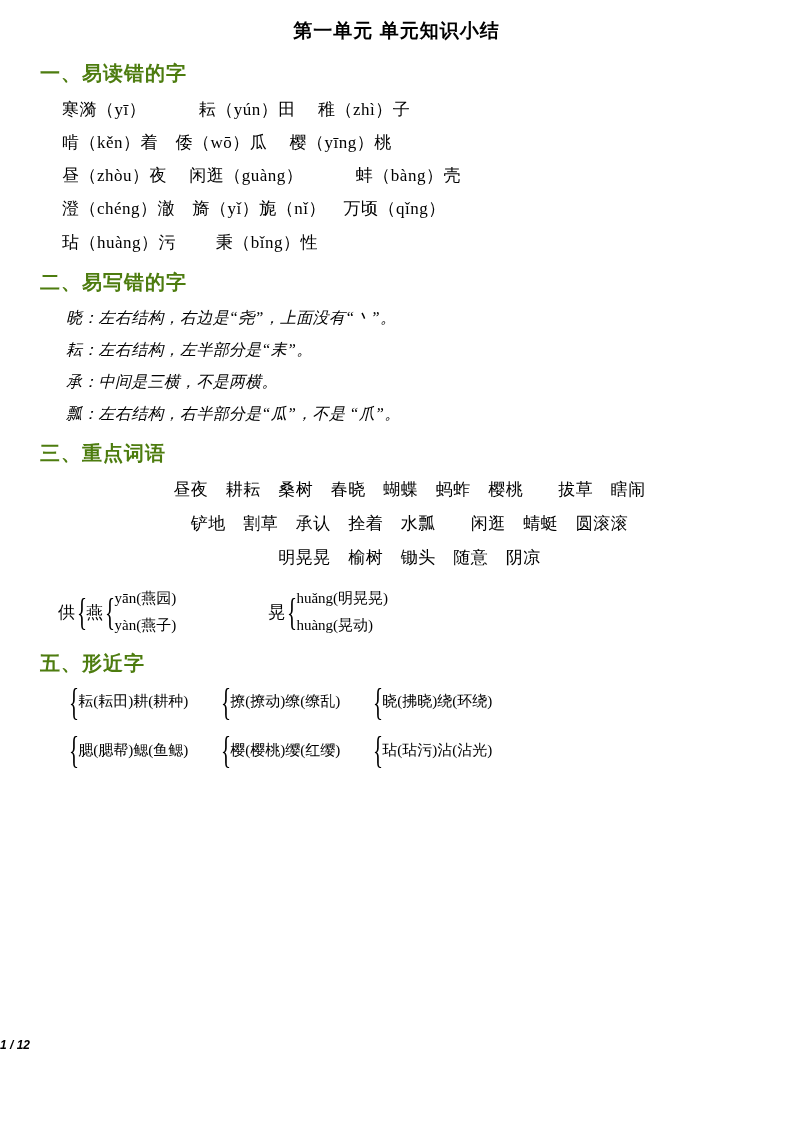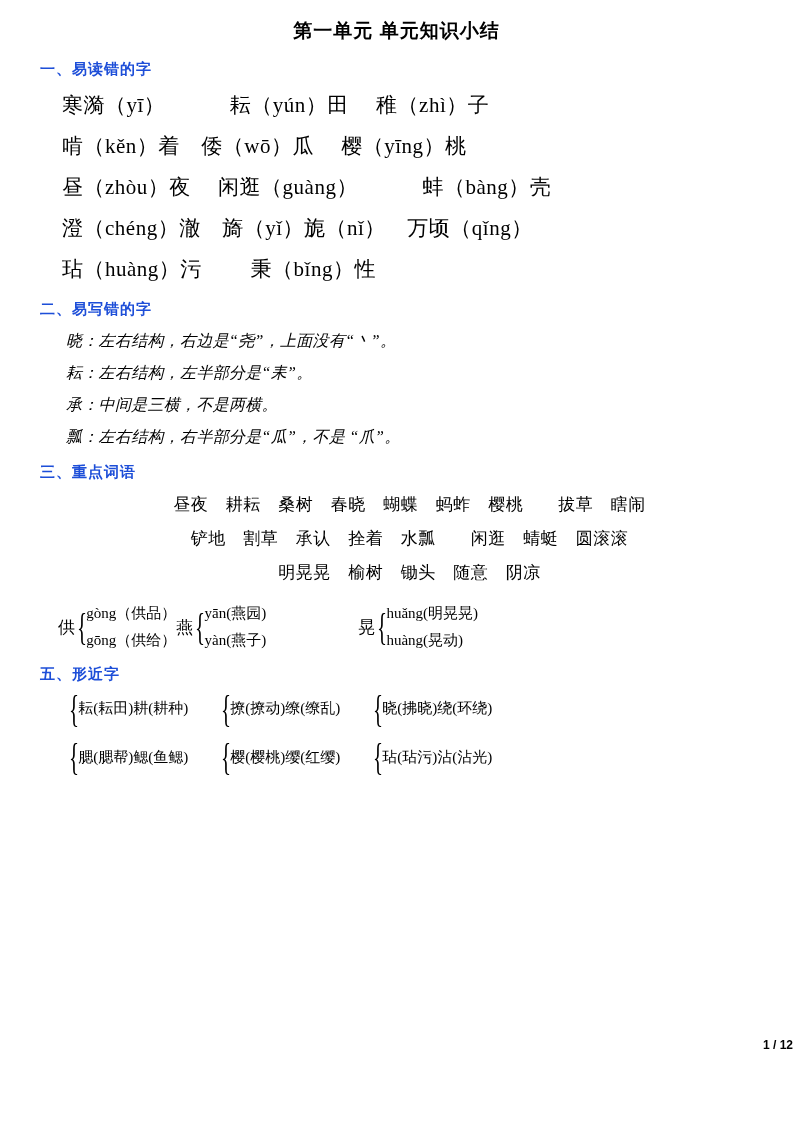--- a/index.html
+++ b/index.html
@@ -24,29 +24,29 @@
   }
   .doc-title {
     text-align: center;
     font-size: 19px;
     font-weight: bold;
     font-family: "Liberation Sans", "DejaVu Sans", sans-serif;
     letter-spacing: 1px;
     margin: 4px 0 16px 0;
   }
   .sec-head {
-    color: #1d4ed8;
-    font-size: 15px;
+    color: #4d7c0f;
+    font-size: 20px;
     font-weight: bold;
     font-family: "Liberation Sans", "DejaVu Sans", sans-serif;
     margin: 10px 0 6px 0;
     letter-spacing: 1px;
   }
   .line {
-    font-size: 21px;
+    font-size: 17px;
     line-height: 1.95;
     margin-left: 22px;
     letter-spacing: 0.5px;
     white-space: pre;
   }
   .line-s {
     font-size: 16px;
     line-height: 2.0;
     margin-left: 26px;
     letter-spacing: 0.3px;
@@ -112,24 +112,25 @@
   .sim-items {
     display: flex;
     line-height: 1.85;
     white-space: pre;
   }
   .page-num {
     position: absolute;
     bottom: 70px;
     left: 0;
     width: 793px;
-    text-align: right;
+    text-align: left;
     font-size: 12px;
     font-family: "Liberation Sans", "DejaVu Sans", sans-serif;
     font-weight: bold;
+    font-style: italic;
   }
 </style>
 </head>
 <body>
 
 <div class="page">
 
   <div class="doc-title">第一单元 单元知识小结</div>
 
   <div class="sec-head">一、易读错的字</div>
@@ -148,24 +149,20 @@
   <div class="sec-head">三、重点词语</div>
   <div class="words-line">昼夜　耕耘　桑树　春晓　蝴蝶　蚂蚱　樱桃　　拔草　瞎闹</div>
   <div class="words-line">铲地　割草　承认　拴着　水瓢　　闲逛　蜻蜓　圆滚滚</div>
   <div class="words-line">明晃晃　榆树　锄头　随意　阴凉</div>
 
   <div class="poly-row">
 
     <div class="poly-group">
       <span class="poly-char">供</span>
       <span class="brace">{</span>
-      <span class="poly-items">
-        <span>gòng（供品）</span>
-        <span>gōng（供给）</span>
-      </span>
     </div>
 
     <div class="poly-group">
       <span class="poly-char">燕</span>
       <span class="brace">{</span>
       <span class="poly-items">
         <span>yān(燕园)</span>
         <span>yàn(燕子)</span>
       </span>
     </div>

